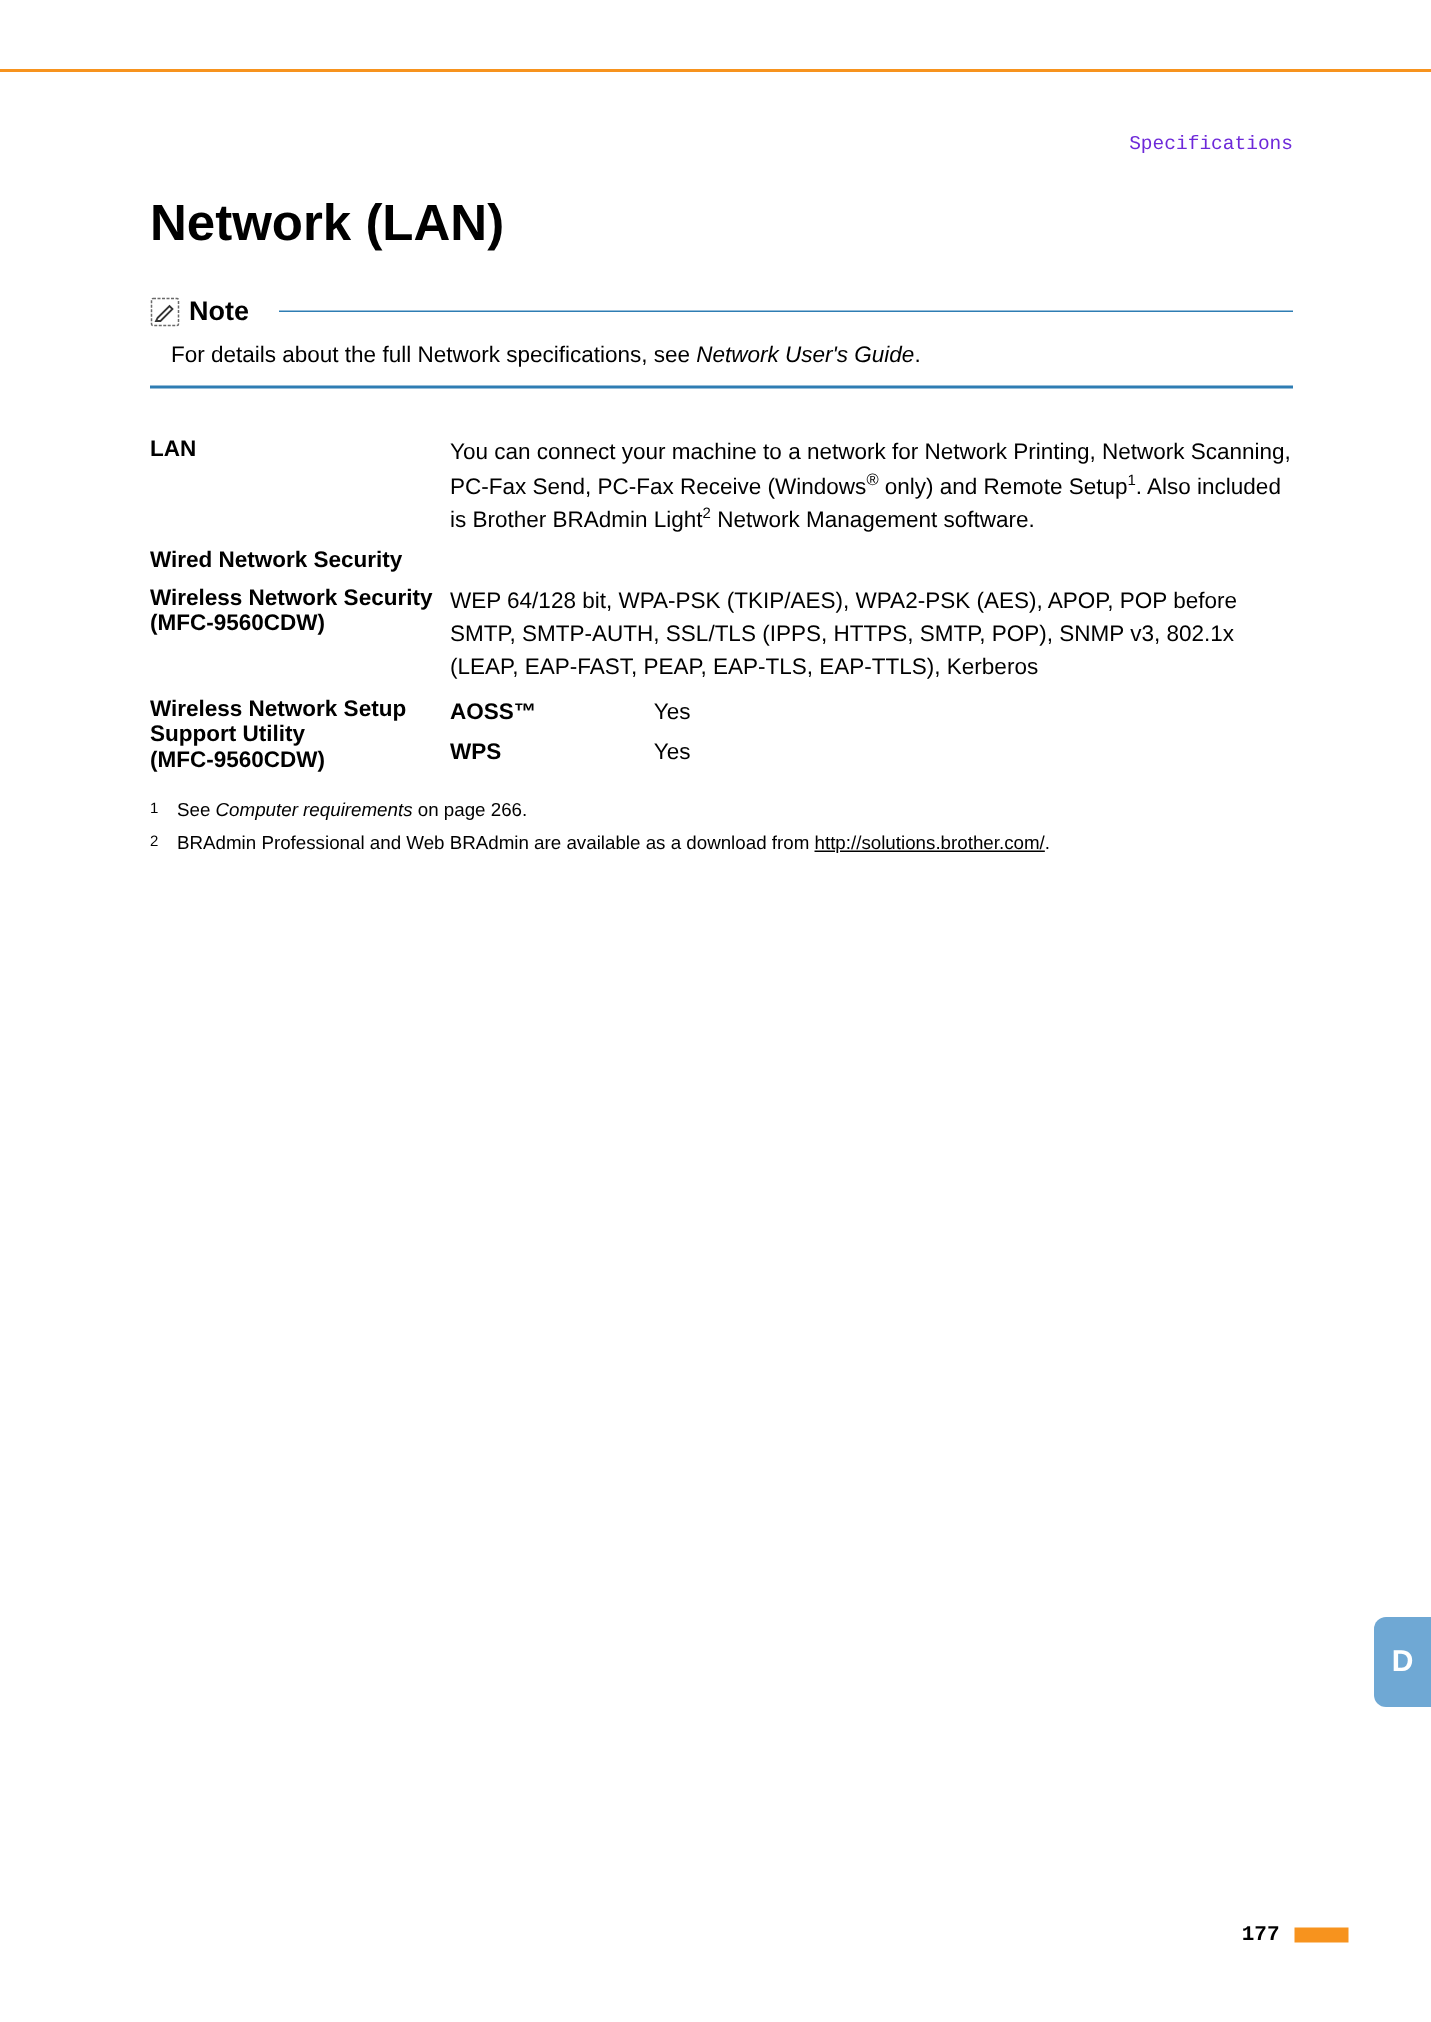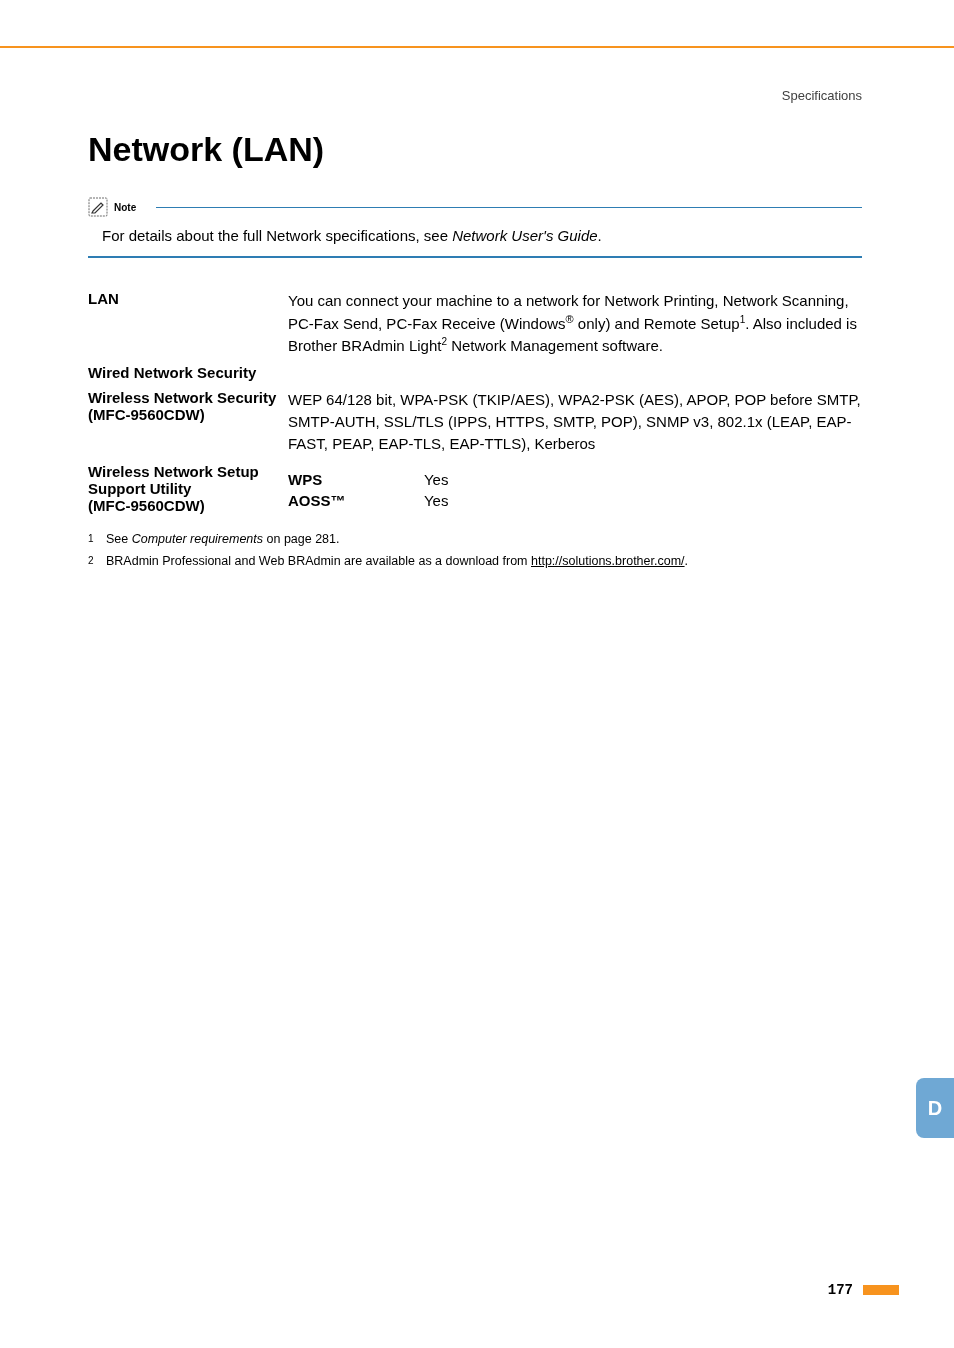--- a/index.html
+++ b/index.html
@@ -20,26 +20,27 @@
       left: 0;
       right: 0;
       height: 2px;
       background: #f7931e;
     }
     .header-text {
       position: absolute;
       top: 88px;
       right: 92px;
       font-size: 13px;
-      color: #404040;
+      color: #6d28d9;
+      font-family: Liberation Mono, monospace;
     }
     .content {
       position: absolute;
       top: 130px;
-      left: 88px;
+      left: 100px;
       right: 92px;
     }
     .main-heading {
       font-size: 34px;
       font-weight: bold;
       color: #000;
       margin-bottom: 28px;
     }
     .note-section {
       margin-bottom: 32px;
@@ -49,21 +50,21 @@
       align-items: center;
       margin-bottom: 10px;
     }
     .note-icon {
       width: 20px;
       height: 20px;
       margin-right: 6px;
     }
     .note-label {
       font-weight: bold;
-      font-size: 10px;
+      font-size: 18px;
       margin-right: 20px;
     }
     .note-line {
       flex: 1;
       height: 1px;
       background: #2e7db3;
     }
     .note-text {
       font-size: 15px;
       margin-left: 14px;
@@ -215,38 +216,38 @@
       </div>
       <div class="spec-value">WEP 64/128 bit, WPA-PSK (TKIP/AES), WPA2-PSK (AES), APOP, POP before SMTP, SMTP-AUTH, SSL/TLS (IPPS, HTTPS, SMTP, POP), SNMP v3, 802.1x (LEAP, EAP-FAST, PEAP, EAP-TLS, EAP-TTLS), Kerberos</div>
     </div>
 
     <div class="spec-row">
       <div class="spec-label">
         <span>Wireless Network Setup Support Utility</span><br>
         <span>(MFC-9560CDW)</span>
       </div>
       <div class="spec-value">
+        <div>
+          <span class="spec-sublabel">AOSS™</span>
+          <span>Yes</span>
+        </div>
         <div style="margin-top:6px;">
           <span class="spec-sublabel">WPS</span>
           <span>Yes</span>
         </div>
-        <div>
-          <span class="spec-sublabel">AOSS™</span>
-          <span>Yes</span>
-        </div>
       </div>
     </div>
 
   </div>
 
   <div class="footnotes">
     <div class="footnote">
       <div class="footnote-num">1</div>
       <div class="footnote-text">
-        <span>See </span><em>Computer requirements</em><span> on page 281.</span>
+        <span>See </span><em>Computer requirements</em><span> on page 266.</span>
       </div>
     </div>
     <div class="footnote">
       <div class="footnote-num">2</div>
       <div class="footnote-text">
         <span>BRAdmin Professional and Web BRAdmin are available as a download from </span><a href="#">http://solutions.brother.com/</a><span>.</span>
       </div>
     </div>
   </div>
 

